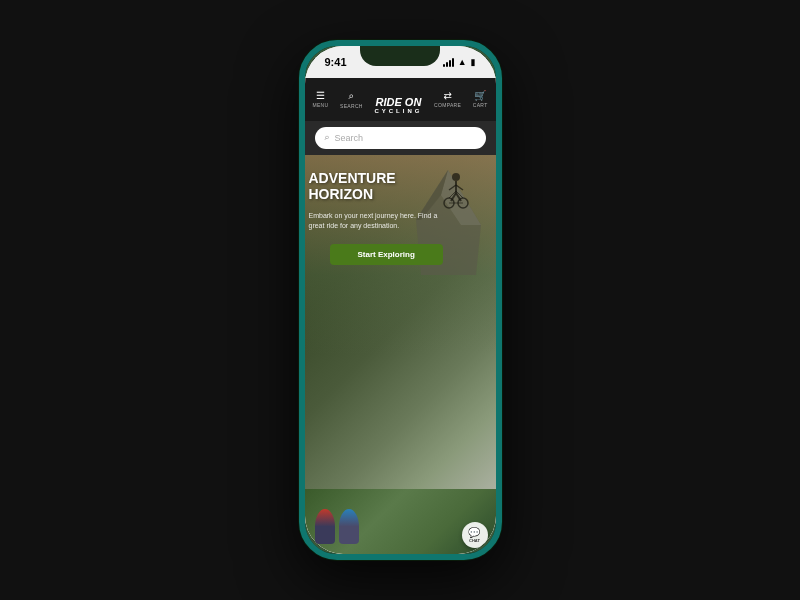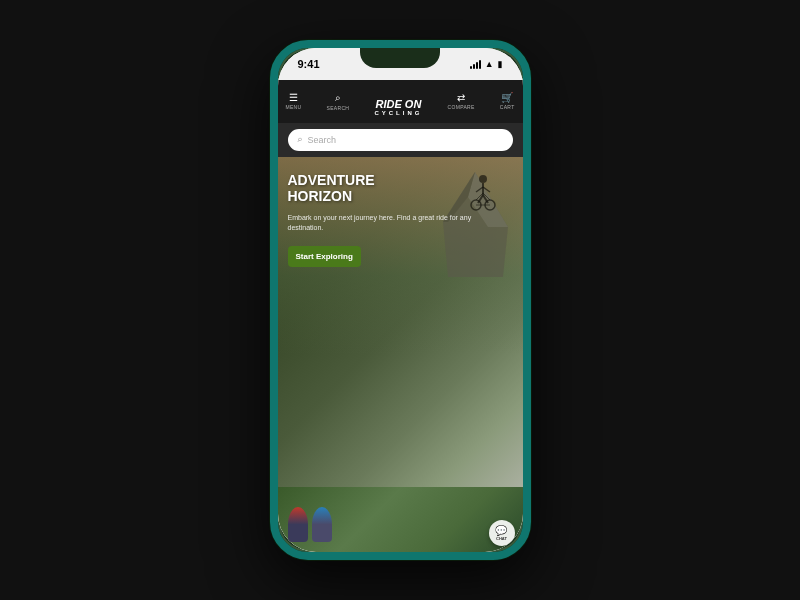--- a/index.html
+++ b/index.html
@@ -9,25 +9,25 @@
       background: #111;
       display: flex;
       align-items: center;
       justify-content: center;
       font-family: -apple-system, BlinkMacSystemFont, 'Helvetica Neue', Arial, sans-serif;
       overflow: hidden;
     }
 
     
     .phone-shell {
-      width: 261px;
+      width: 203px;
       height: 520px;
       background: #1a2e1a;
       border-radius: 38px;
-      border: 8px solid #0f766e;
+      border: 6px solid #0f766e;
       box-shadow:
         0 0 0 1px #0a1a0a,
         inset 0 0 0 2px #3a5a3a,
         0 20px 60px rgba(0,0,0,0.8);
       position: relative;
       display: flex;
       flex-direction: column;
       overflow: hidden;
     }
 
@@ -200,21 +200,21 @@
       background: linear-gradient(180deg,
         rgba(180,140,100,0.6) 0%,
         rgba(100,120,80,0.3) 60%,
         transparent 100%
       );
     }
 
     
     .hero-content {
       position: absolute;
-      left: 10px;
+      left: 4px;
       top: 15px;
       right: 50px;
     }
 
     .hero-title {
       font-size: 14px;
       font-weight: 900;
       color: #fff;
       line-height: 1.2;
       text-shadow: 1px 1px 3px rgba(0,0,0,0.5);
@@ -227,25 +227,26 @@
       color: rgba(255,255,255,0.85);
       line-height: 1.4;
       margin-bottom: 12px;
     }
 
     .btn-explore {
       background: #4a7a1a;
       color: #fff;
       border: none;
       border-radius: 4px;
-      padding: 6px 8px;
+      padding: 6px 28px;
       font-size: 8px;
       font-weight: 600;
       cursor: pointer;
       display: inline-block;
+      margin-left: 21px;
     }
 
     
     .bottom-section {
       background: #fff;
       height: 65px;
       flex-shrink: 0;
       position: relative;
       overflow: hidden;
     }

